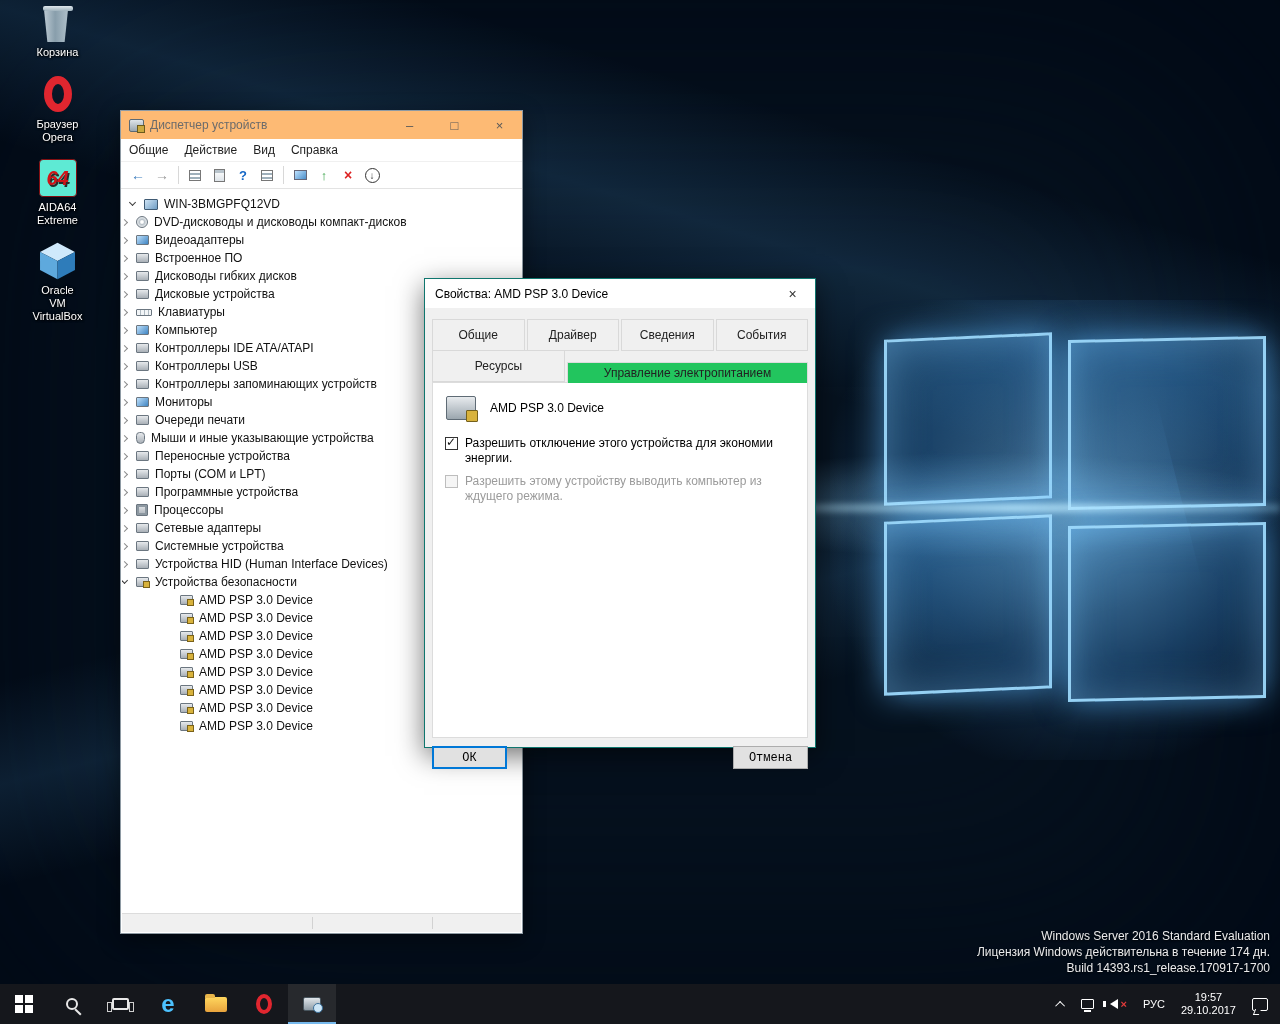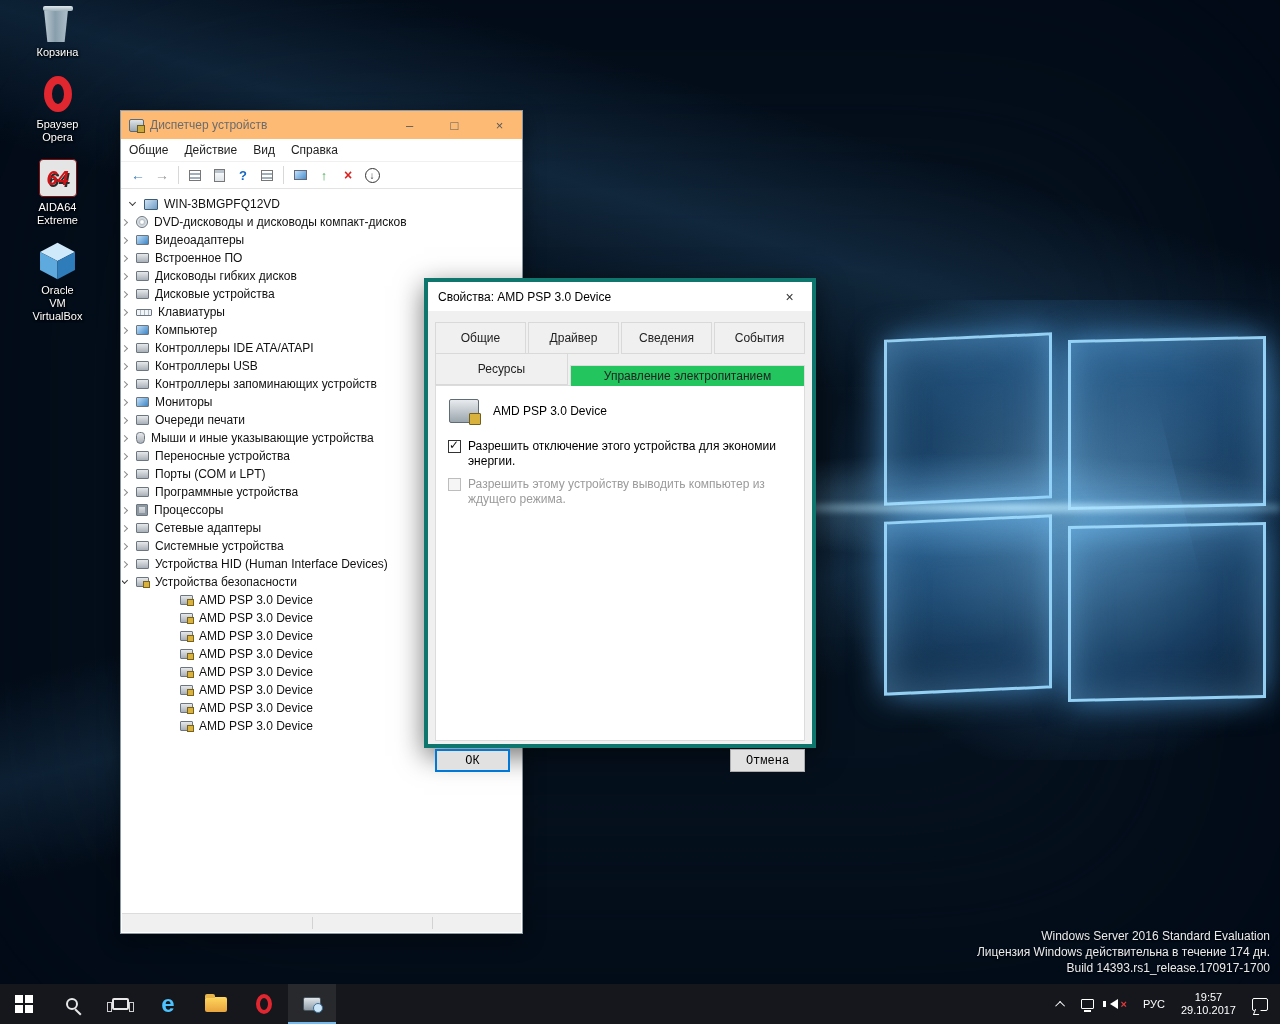--- a/index.html
+++ b/index.html
@@ -34,21 +34,21 @@
   .streak-h { position:absolute; left:690px; top:504px; width:590px; height:8px; filter:blur(3px);
     background:linear-gradient(90deg, rgba(160,220,255,0), rgba(190,235,255,.85) 55%, rgba(160,220,255,.3)); }
 
   
   .dicons { position:absolute; left:0; top:6px; width:78px; display:flex; flex-direction:column; gap:15px; align-items:center; }
   .dicon { width:78px; display:flex; flex-direction:column; align-items:center; gap:4px; cursor:default;padding-left:37px; }
   .dicon .lbl { color:#fff; font-size:11px; text-align:center; line-height:13px; text-shadow:1px 1px 2px #000, 0 0 3px #000; }
   .rbin-rim { width:30px; height:5px; background:linear-gradient(#dfe7ec,#9fb2bd); border-radius:2px; }
   .rbin-body { width:27px; height:31px; background:linear-gradient(90deg,#cfdce4,#93a9b6 45%,#c2d2db); clip-path:polygon(6% 0,94% 0,82% 100%,18% 100%); opacity:.92; }
   .opera-ring { width:28px; height:36px; border:8px solid #e0262f; border-radius:50%; margin:2px 0; }
-  .aida-box { width:38px; height:38px; background:#e5e5e5; border-radius:4px; display:flex; align-items:center; justify-content:center; border:1px solid #830f12; }
+  .aida-box { width:38px; height:38px; background:#5eead4; border-radius:4px; display:flex; align-items:center; justify-content:center; border:1px solid #830f12; }
   .aida-box span { font-size:20px; font-weight:bold; font-style:italic; color:#cf1418; text-shadow:1.5px 1.5px 0 #2a2a2a; }
   .vbox { position:relative; width:38px; height:38px; }
   .vbox .f { position:absolute; inset:0; }
   .vbox .ft { clip-path:polygon(50% 2%, 96% 26%, 50% 50%, 4% 26%); background:#cfe9fb; }
   .vbox .fl { clip-path:polygon(4% 26%, 50% 50%, 50% 98%, 4% 74%); background:#5ea9dd; }
   .vbox .fr { clip-path:polygon(96% 26%, 50% 50%, 50% 98%, 96% 74%); background:#2e7cba; }
 
   
   .watermark { position:absolute; right:10px; bottom:48px; text-align:right; color:rgba(255,255,255,.92); font-size:12px; line-height:16px; text-shadow:0 1px 2px rgba(0,0,0,.8); }
 
@@ -88,21 +88,21 @@
   [data-name="monitor-icon"], [data-name="video-adapter-icon"], [data-name="computer-icon"] { background:linear-gradient(135deg,#bfe0fb,#3e84c2); }
   [data-name="keyboard-icon"] { width:16px; height:7px; background:repeating-linear-gradient(90deg,#f2f5f7 0 3px,#aeb9c1 3px 4px); }
   [data-name="mouse-icon"] { width:9px; height:12px; border-radius:4px 4px 5px 5px; }
   [data-name="processor-icon"] { width:12px; height:12px; box-shadow:inset 0 0 0 2px #8d98a1; }
   [data-name="security-category-icon"]::after, [data-name="security-device-icon"]::after { content:""; position:absolute; right:-2px; bottom:-2px; width:5px; height:5px; background:#d8b23c; border:1px solid #7a621a; }
 
   .statusbar { position:absolute; left:1px; right:1px; bottom:1px; height:19px; background:#f0f0f0; border-top:1px solid #dcdcdc; }
   .statusbar .sep { position:absolute; top:3px; bottom:3px; width:1px; background:#d2d2d2; }
 
   
-  .dlg { position:absolute; left:424px; top:278px; width:392px; height:470px; background:#f0f0f0; border:4px solid #0f766e; box-shadow:0 8px 26px rgba(0,0,0,.55); }
+  .dlg { position:absolute; left:424px; top:278px; width:392px; height:470px; background:#f0f0f0; border:1px solid #0f766e; box-shadow:0 8px 26px rgba(0,0,0,.55); }
   .dlg-title { height:29px; background:#fff; display:flex; align-items:center; }
   .dlg-title .t { font-size:12px; color:#000; padding-left:10px; flex:1; }
   .dlg-title .close { width:45px; height:29px; display:flex; align-items:center; justify-content:center; font-size:14px; color:#333; }
   .dlg-body { position:absolute; top:29px; left:0; right:0; bottom:0; padding:11px 7px 0; }
   .tabs-row { display:flex; }
   .tab { height:32px; display:flex; align-items:center; justify-content:center; font-size:12px; color:#222;
          background:#f0f0f0; border:1px solid #d9d9d9; margin-right:2px; padding:0 10px; }
   .tabs-r1 .tab { flex:1; margin-bottom:0; }
   .tabs-r2 { margin-top:-1px; }
   .tab.rsrc { width:133px; flex:0 0 auto; }

